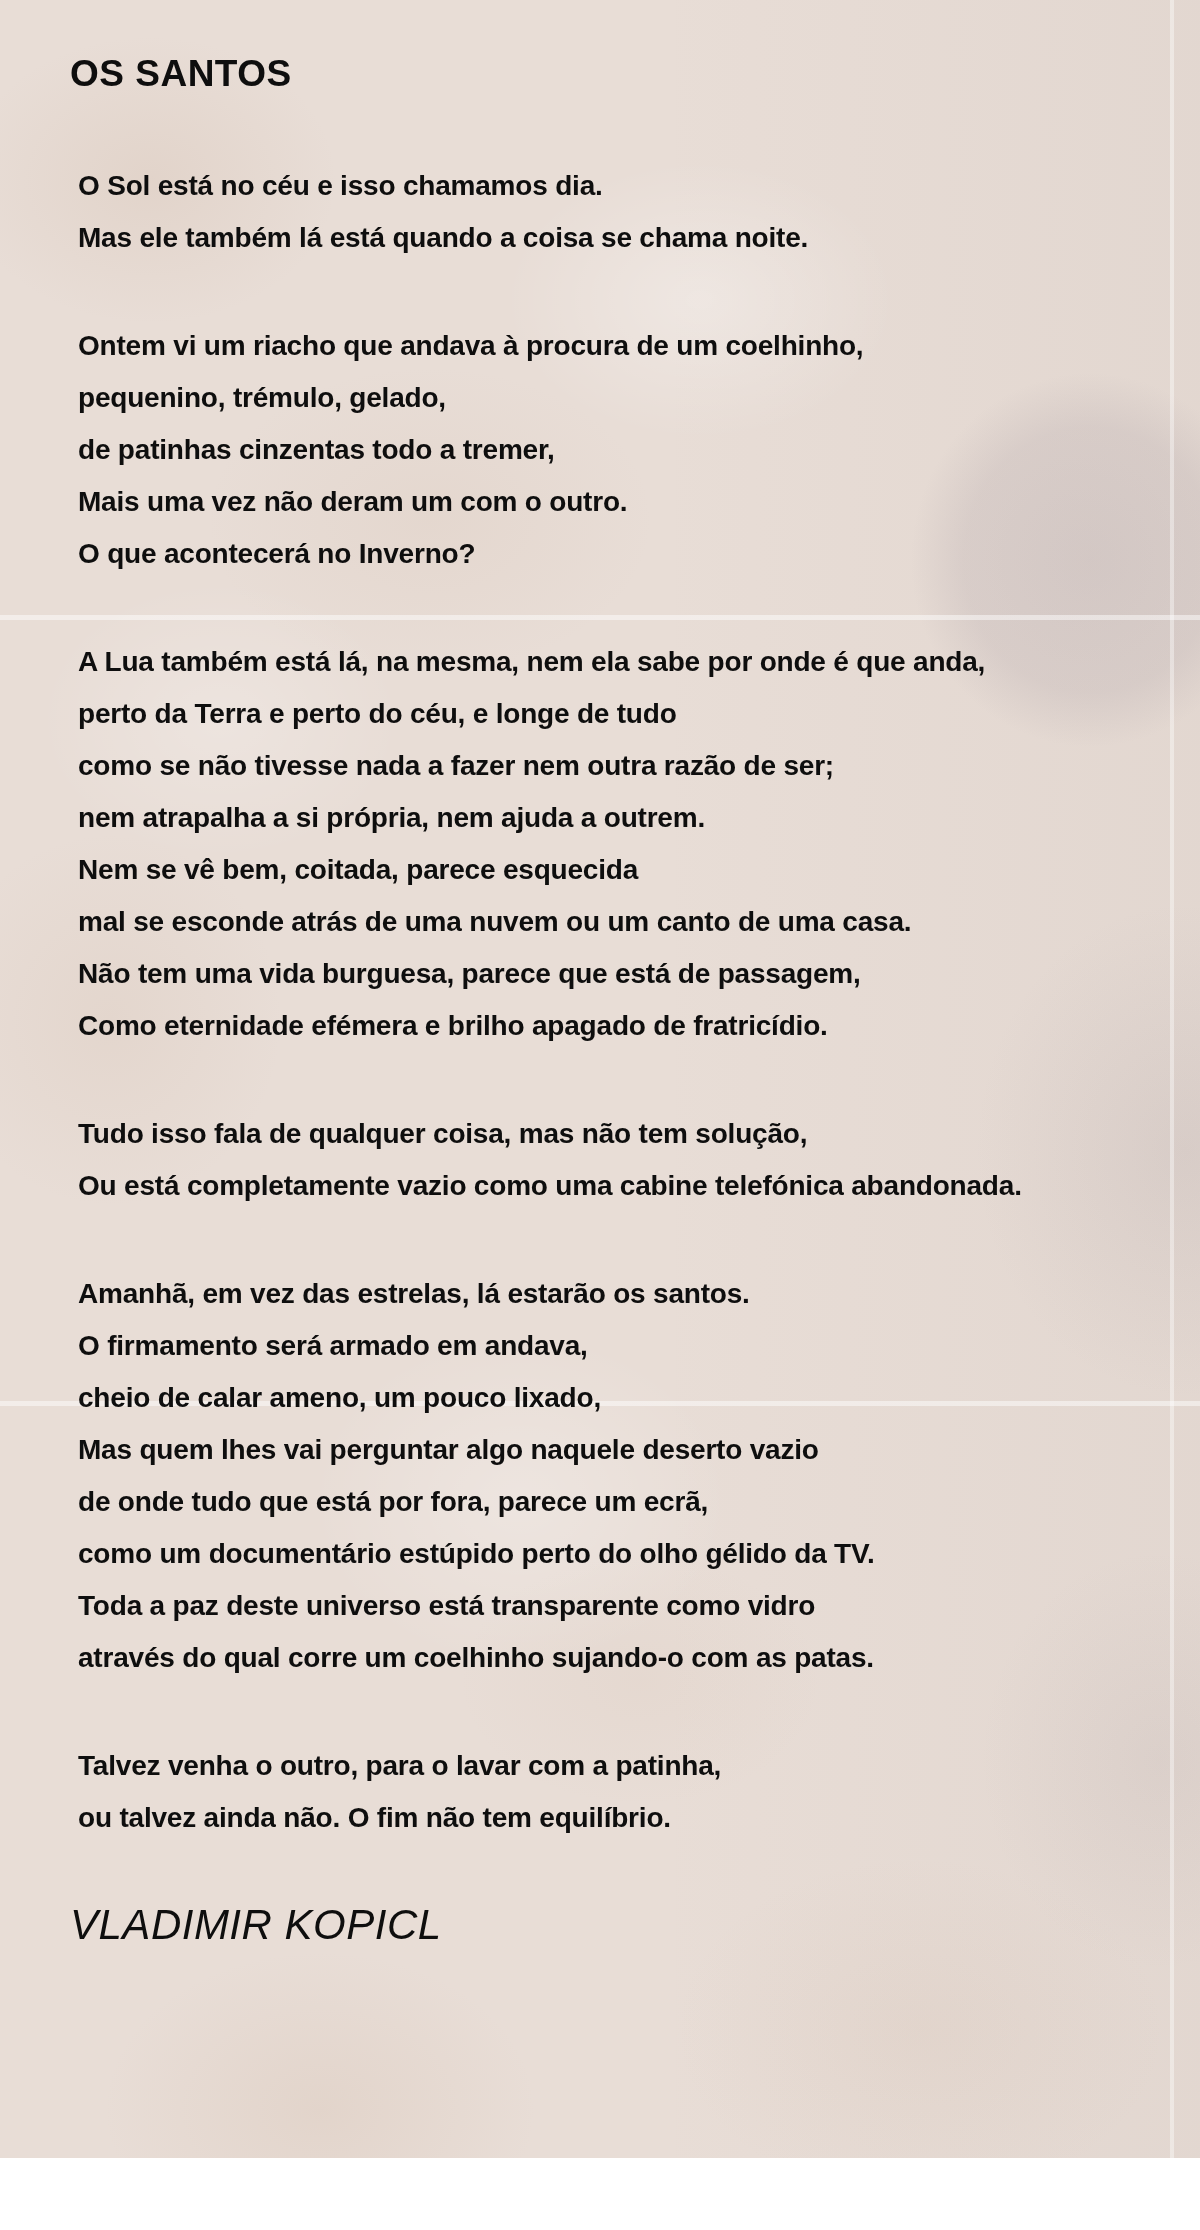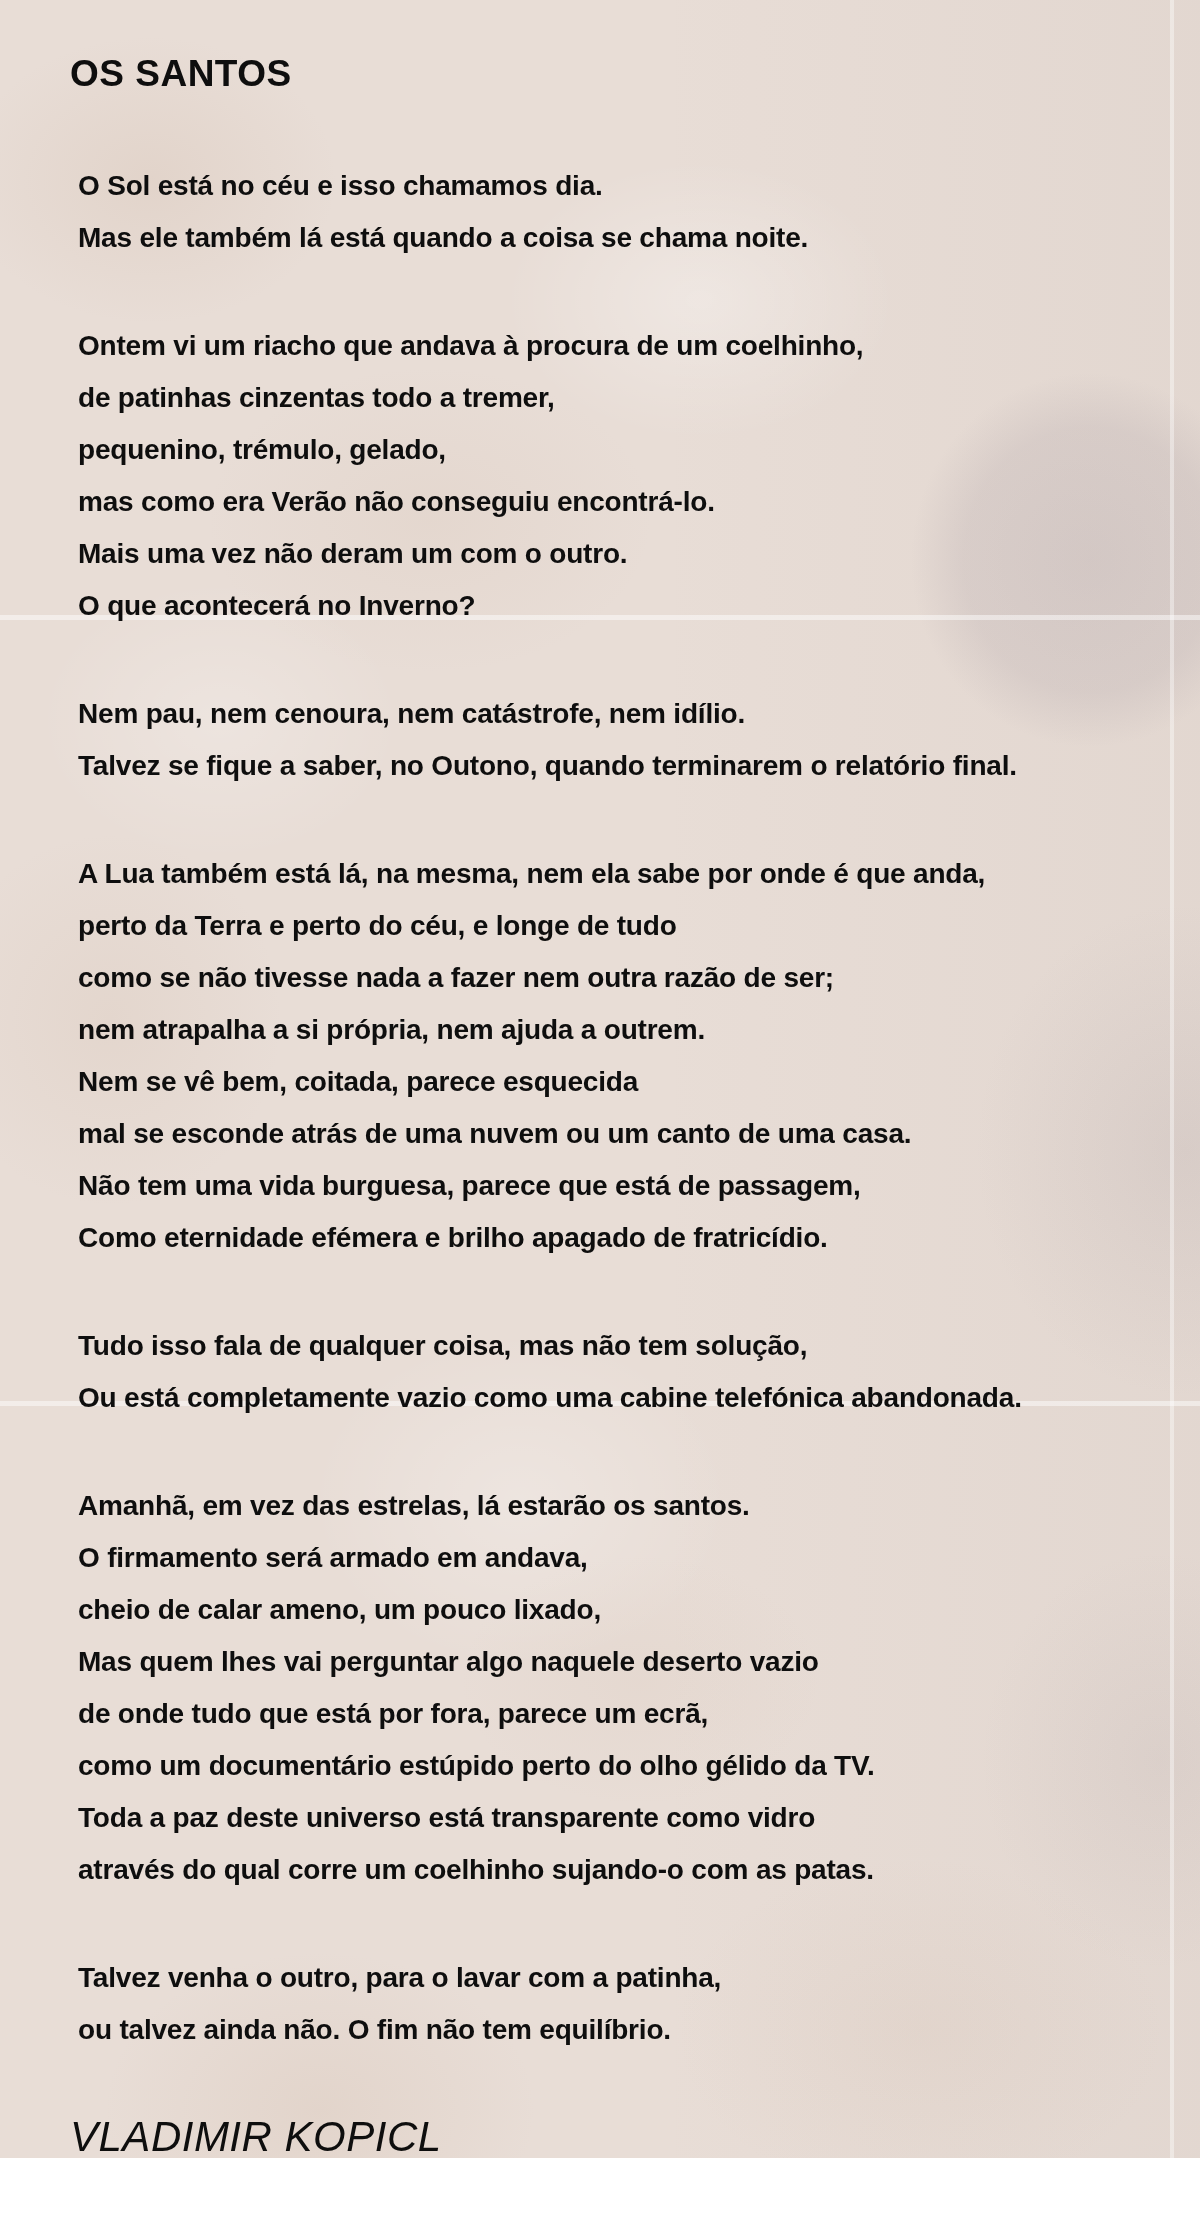--- a/index.html
+++ b/index.html
@@ -78,31 +78,26 @@
 
   <h1 class="title">OS SANTOS</h1>
 
   <div class="stanza">
     <p class="line">O Sol está no céu e isso chamamos dia.</p>
     <p class="line">Mas ele também lá está quando a coisa se chama noite.</p>
   </div>
 
   <div class="stanza">
     <p class="line">Ontem vi um riacho que andava à procura de um coelhinho,</p>
+    <p class="line">pequenino, trémulo, gelado,</p>
     <p class="line">de patinhas cinzentas todo a tremer,</p>
-    <p class="line">pequenino, trémulo, gelado,</p>
-    <p class="line">mas como era Verão não conseguiu encontrá-lo.</p>
     <p class="line">Mais uma vez não deram um com o outro.</p>
     <p class="line">O que acontecerá no Inverno?</p>
   </div>
 
-  <div class="stanza">
-    <p class="line">Nem pau, nem cenoura, nem catástrofe, nem idílio.</p>
-    <p class="line">Talvez se fique a saber, no Outono, quando terminarem o relatório final.</p>
-  </div>
 
   <div class="stanza">
     <p class="line">A Lua também está lá, na mesma, nem ela sabe por onde é que anda,</p>
     <p class="line">perto da Terra e perto do céu, e longe de tudo</p>
     <p class="line">como se não tivesse nada a fazer nem outra razão de ser;</p>
     <p class="line">nem atrapalha a si própria, nem ajuda a outrem.</p>
     <p class="line">Nem se vê bem, coitada, parece esquecida</p>
     <p class="line">mal se esconde atrás de uma nuvem ou um canto de uma casa.</p>
     <p class="line">Não tem uma vida burguesa, parece que está de passagem,</p>
     <p class="line">Como eternidade efémera e brilho apagado de fratricídio.</p>

